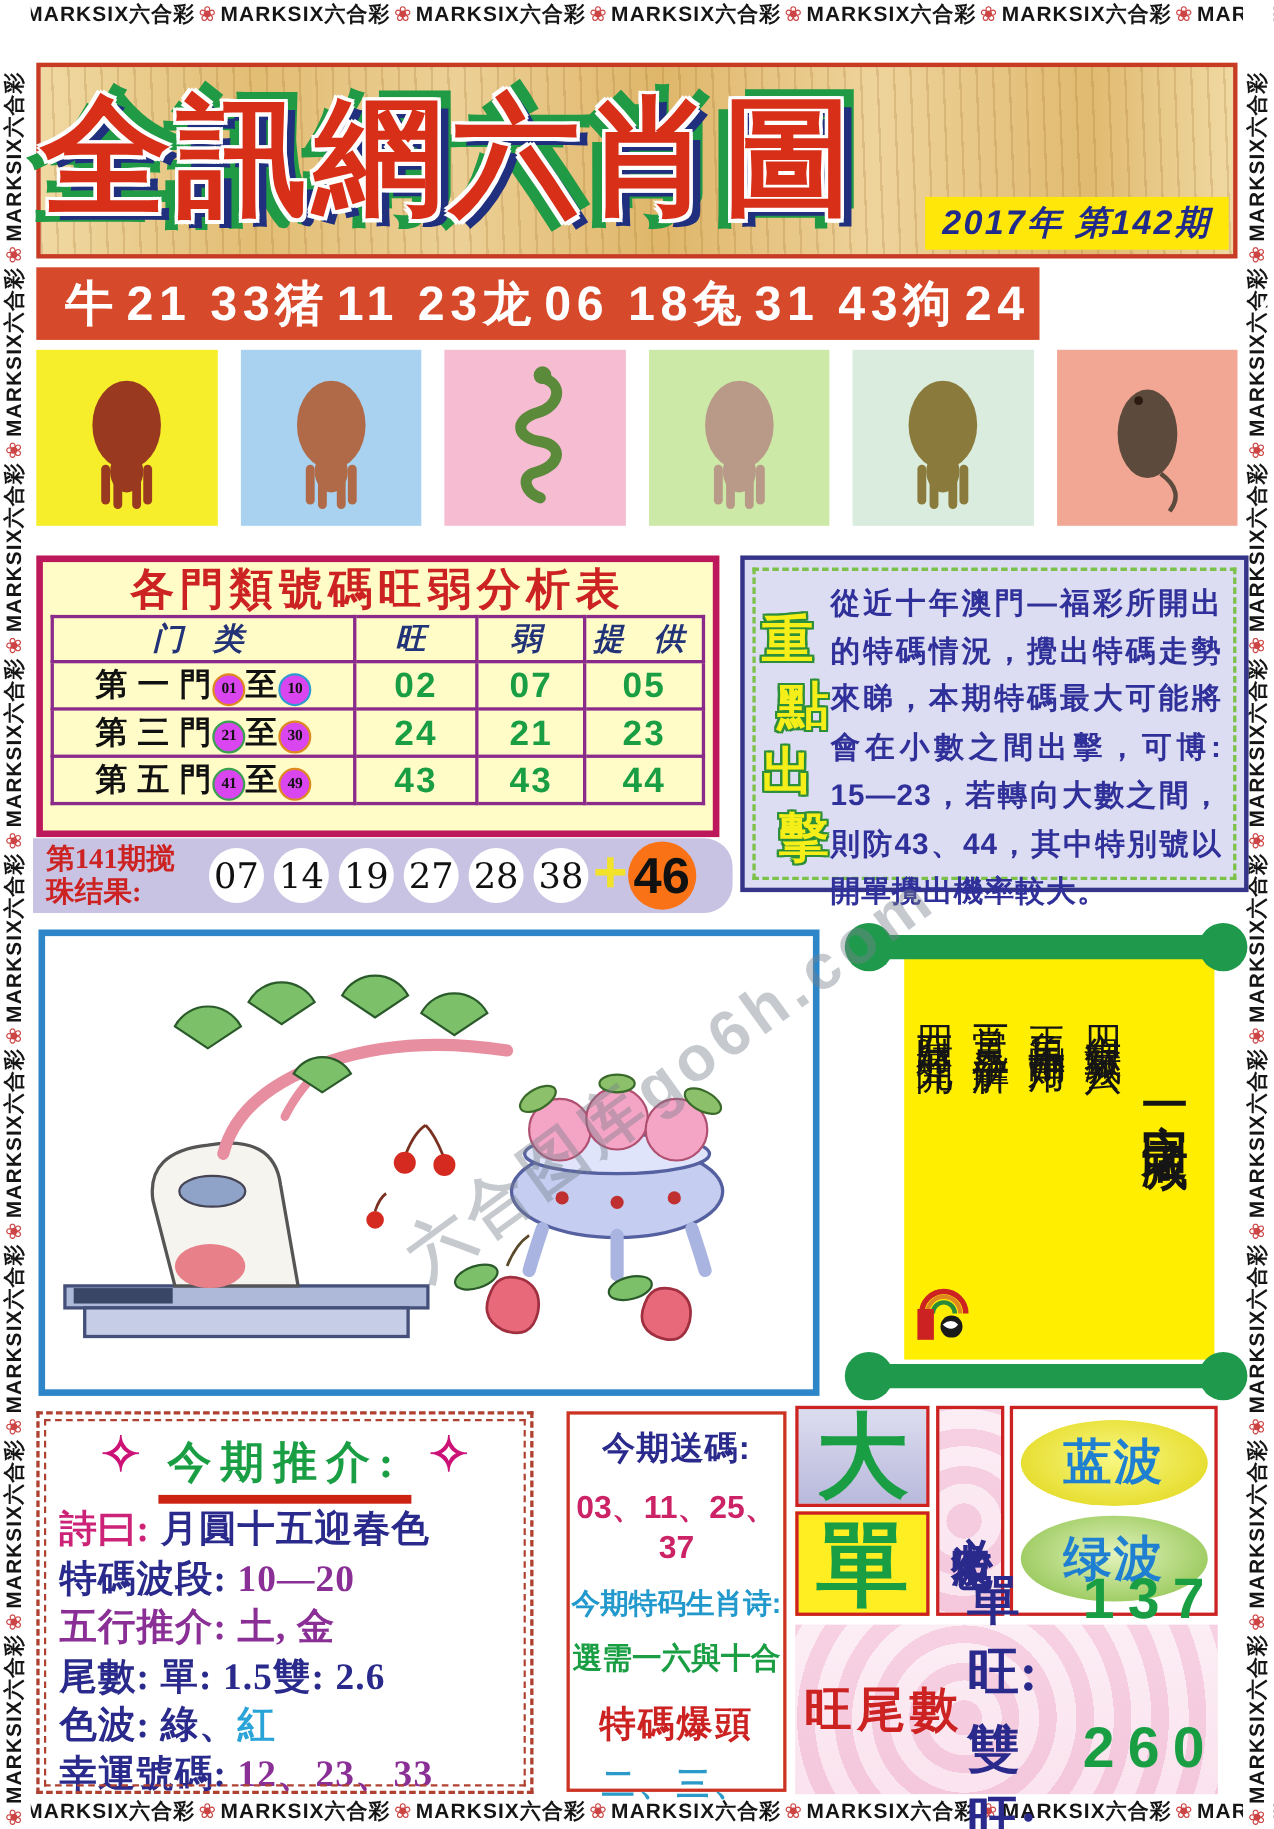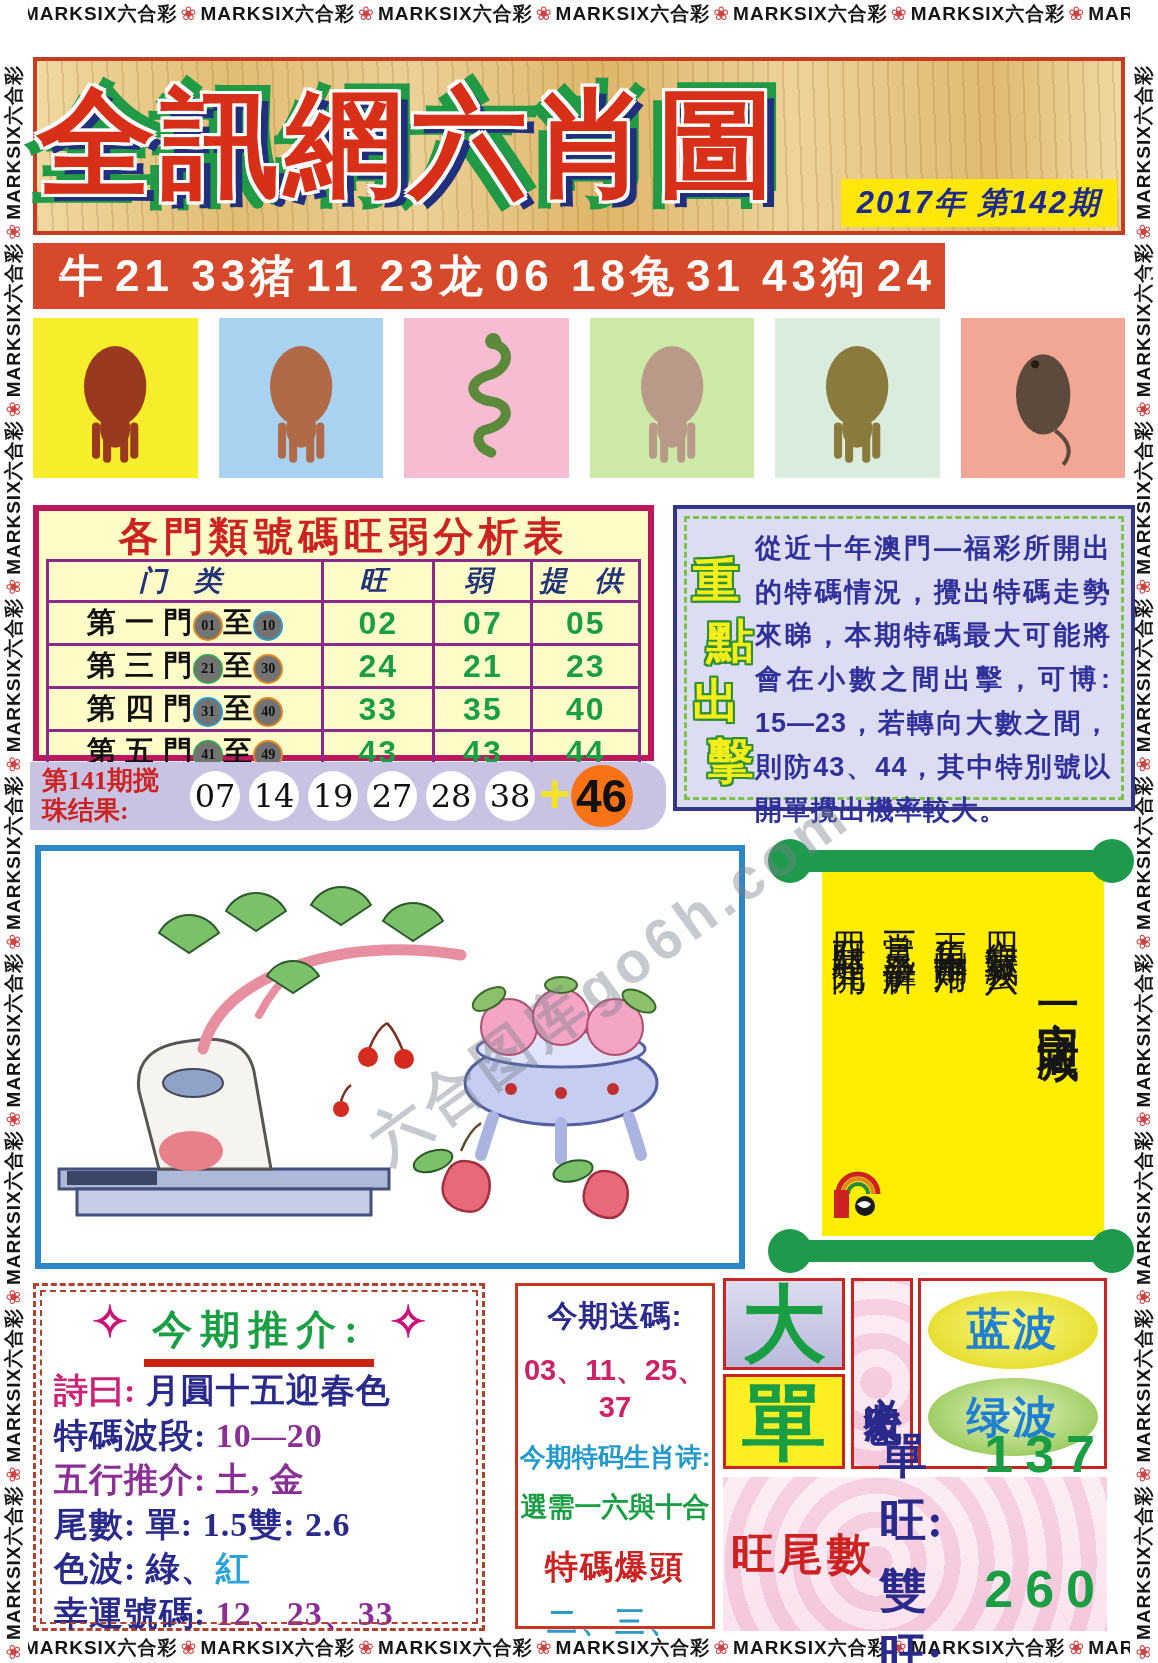--- a/index.html
+++ b/index.html
@@ -43,21 +43,21 @@
   .atable-title{margin:2px 0 0 0;text-align:center;color:#cc2222;font-size:40px;font-weight:bold;
     letter-spacing:5px;line-height:46px;}
   table.atable{border-collapse:collapse;width:595px;margin:0 auto;}
   .atable td{border:3px solid #8a2a8a;text-align:center;padding:0;height:32px;}
   .atable .hd{color:#223377;font-weight:bold;font-style:italic;font-size:28px;
      font-family:"Liberation Serif",serif;letter-spacing:10px;}
   .atable .lbl{font-family:"Liberation Serif",serif;font-weight:bold;font-size:29px;color:#111;
      letter-spacing:1px;white-space:nowrap;}
   .atable .val{color:#1a9e44;font-weight:bold;font-size:32px;letter-spacing:2px;}
   .circ{display:inline-block;width:26px;height:26px;border-radius:50%;font-size:14px;line-height:26px;
-     font-weight:bold;vertical-align:2px;background:#737373;letter-spacing:0;font-family:Liberation Serif, serif;}
+     font-weight:bold;vertical-align:2px;background:#d946ef;letter-spacing:0;font-family:Liberation Serif, serif;}
   
   .kattack{position:absolute;left:673px;top:505px;width:462px;height:306px;background:#dcdcf2;
     border:4px solid #343488;box-sizing:border-box;padding:7px;}
   .kattack-in{border:3px dashed #7cc24a;width:100%;height:100%;box-sizing:border-box;
     display:flex;padding:6px 10px 6px 4px;}
   .ka-label{width:64px;display:flex;flex-direction:column;justify-content:space-around;
     align-items:center;padding-top:26px;}
   .ka-label span{font-size:47px;font-weight:bold;color:#f5ee18;line-height:1.1;
     text-shadow:2px 0 0 #2e8f3a,-2px 0 0 #2e8f3a,0 2px 0 #2e8f3a,0 -2px 0 #2e8f3a,
       2px 2px 0 #2e8f3a,-2px -2px 0 #2e8f3a,2px -2px 0 #2e8f3a,-2px 2px 0 #2e8f3a;}
@@ -243,26 +243,20 @@
             <td class="val">07</td>
             <td class="val">05</td>
           </tr>
           <tr>
             <td class="lbl"><span>第 三 門</span><span class="circ" style="border: 2px solid rgb(58, 160, 80);">21</span><span>至</span><span class="circ" style="border: 2px solid rgb(224, 136, 32);">30</span></td>
             <td class="val">24</td>
             <td class="val">21</td>
             <td class="val">23</td>
           </tr>
           <tr>
-            <td class="lbl"><span>第 四 門</span><span class="circ" style="border: 2px solid rgb(47, 154, 208);">31</span><span>至</span><span class="circ" style="border: 2px solid rgb(224, 136, 32);">40</span></td>
-            <td class="val">33</td>
-            <td class="val">35</td>
-            <td class="val">40</td>
-          </tr>
-          <tr>
             <td class="lbl"><span>第 五 門</span><span class="circ" style="border: 2px solid rgb(58, 160, 80);">41</span><span>至</span><span class="circ" style="border: 2px solid rgb(224, 136, 32);">49</span></td>
             <td class="val">43</td>
             <td class="val">43</td>
             <td class="val">44</td>
           </tr>
         </tbody>
     </table>
   </div>
 
   <div class="kattack">

